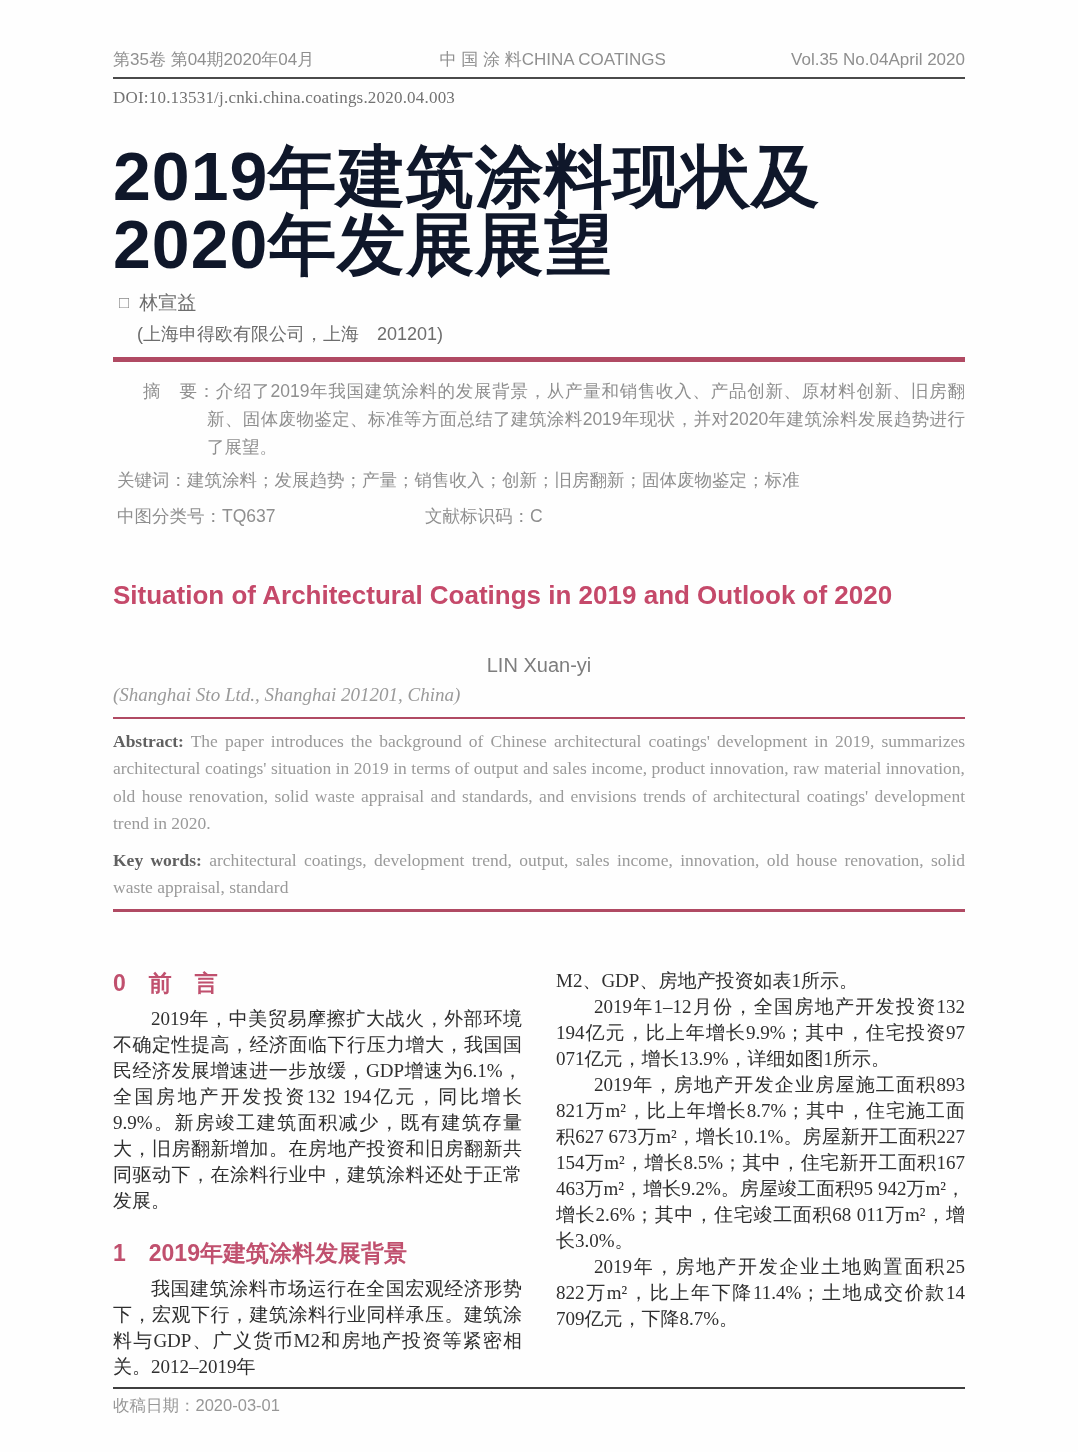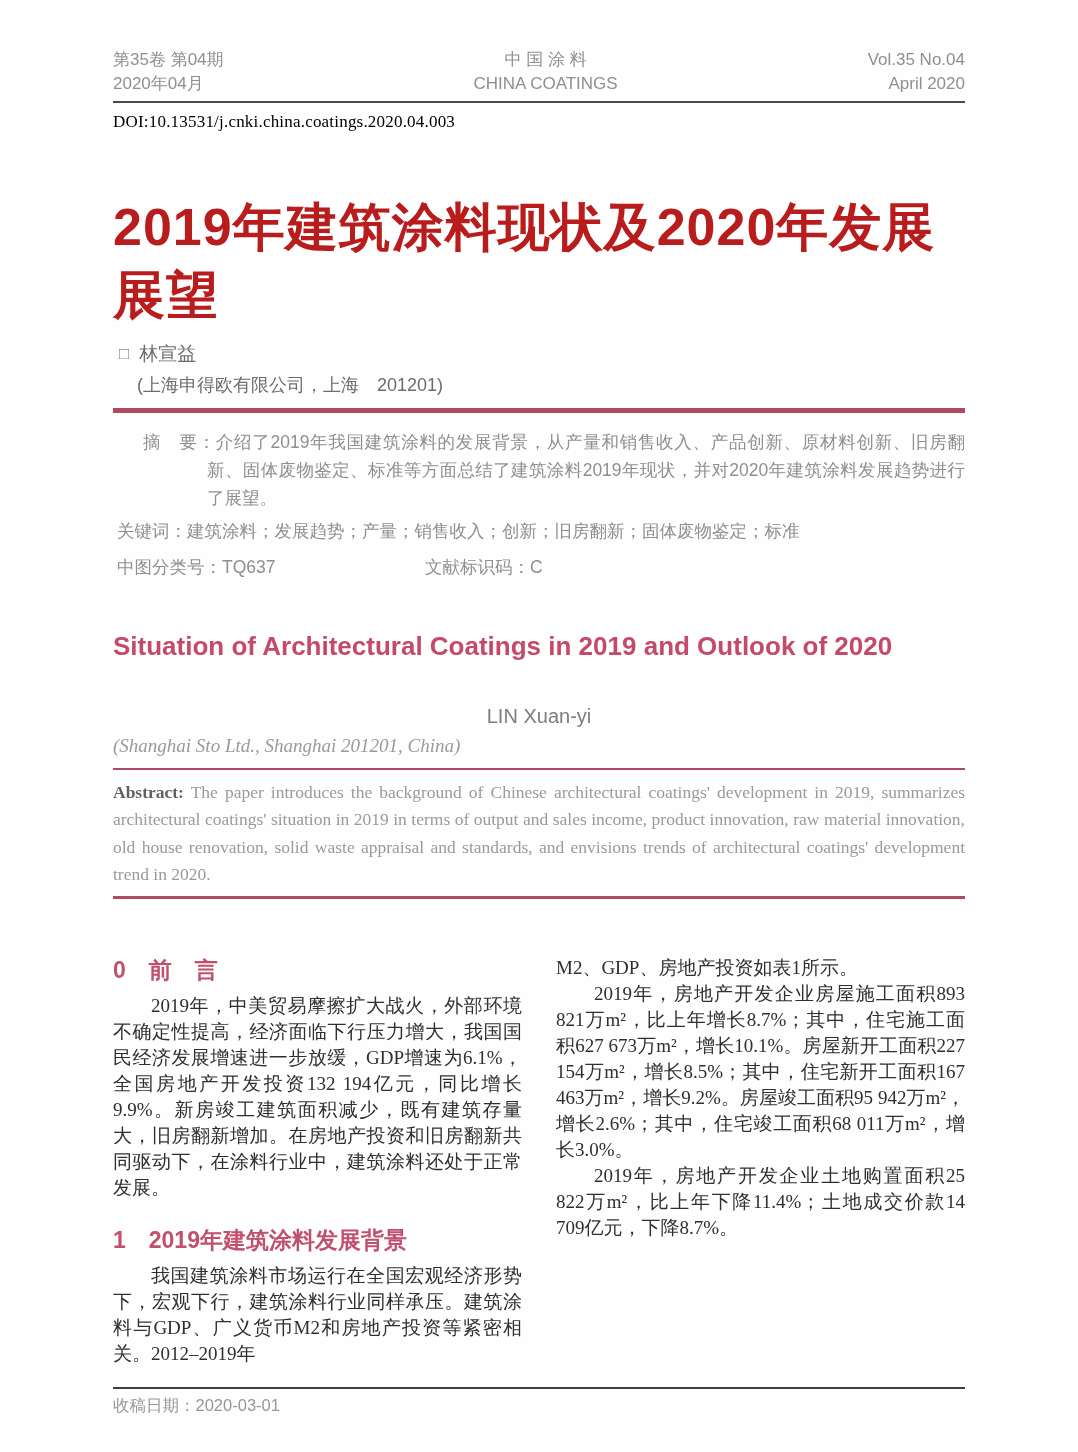--- a/index.html
+++ b/index.html
@@ -15,31 +15,31 @@
     font-family:"Liberation Serif","DejaVu Serif",serif;
     color:#3a3a3a;
   }
   
   .jheader{
     display:flex;justify-content:space-between;align-items:flex-end;
     font-family:"Liberation Sans","DejaVu Sans",sans-serif;
     font-size:17px;line-height:24px;color:#8f8f8f;
     border-bottom:2px solid #4a4a4a;padding-bottom:5px;
   }
-  .jheader .col{display:flex;flex-direction:column;}
+  .jheader .col{display:flex;flex-direction:row;}
   .jheader .col.center{text-align:center;}
   .jheader .col.right{text-align:right;}
-  .doi{font-size:17px;color:#000000;margin-top:9px;letter-spacing:.2px;}
+  .doi{font-size:17px;color:#737373;margin-top:9px;letter-spacing:.2px;}
   
   .title-zh{
-    margin:61px 0 0 0;
+    margin:34px 0 0 0;
     font-family:"Liberation Sans","DejaVu Sans",sans-serif;
     font-weight:bold;
-    font-size:52px;line-height:68px;
-    color:#b91c1c;letter-spacing:1px;
+    font-size:68px;line-height:68px;
+    color:#0f172a;letter-spacing:1px;
   }
   .author-row{margin-top:12px;font-family:"Liberation Sans","DejaVu Sans",sans-serif;
     font-size:19px;color:#6d6d6d;display:flex;align-items:center;gap:10px;padding-left:6px;}
   .author-marker{font-size:17px;color:#8a8a8a;}
   .affil-zh{margin-top:6px;font-family:"Liberation Sans","DejaVu Sans",sans-serif;
     font-size:18px;color:#6d6d6d;padding-left:24px;}
   .rule-thick{height:5px;background:#b04a63;margin-top:11px;}
   
   .abs-zh-block{margin-top:15px;font-family:"Liberation Sans","DejaVu Sans",sans-serif;
     color:#8f8f8f;font-size:17.5px;line-height:28px;}
@@ -116,31 +116,33 @@
       <span><span>文献标识码：</span><span>C</span></span>
     </div>
   </div>
 
   <h2 class="title-en">Situation of Architectural Coatings in 2019 and Outlook of 2020</h2>
   <div class="author-en">LIN Xuan-yi</div>
   <div class="affil-en">(Shanghai Sto Ltd., Shanghai 201201, China)</div>
   <div class="rule-thin"></div>
 
   <p class="abs-en"><span class="lbl">Abstract:</span><span> The paper introduces the background of Chinese architectural coatings' development in 2019, summarizes architectural coatings' situation in 2019 in terms of output and sales income, product innovation, raw material innovation, old house renovation, solid waste appraisal and standards, and envisions trends of architectural coatings' development trend in 2020.</span></p>
+  <p class="abs-en"><span class="lbl">Key words:</span><span> architectural coatings, development trend, output, sales income, innovation, old house renovation, solid waste appraisal, standard</span></p>
   <div class="rule-thin2"></div>
 
   <div class="body-cols">
     <div class="col-body">
       <h3 class="sec-h">0　前　言</h3>
       <p class="ind">2019年，中美贸易摩擦扩大战火，外部环境不确定性提高，经济面临下行压力增大，我国国民经济发展增速进一步放缓，GDP增速为6.1%，全国房地产开发投资132 194亿元，同比增长9.9%。新房竣工建筑面积减少，既有建筑存量大，旧房翻新增加。在房地产投资和旧房翻新共同驱动下，在涂料行业中，建筑涂料还处于正常发展。</p>
       <h3 class="sec-h second">1　2019年建筑涂料发展背景</h3>
       <p class="ind">我国建筑涂料市场运行在全国宏观经济形势下，宏观下行，建筑涂料行业同样承压。建筑涂料与GDP、广义货币M2和房地产投资等紧密相关。2012–2019年</p>
     </div>
     <div class="col-body">
       <p>M2、GDP、房地产投资如表1所示。</p>
+      <p class="ind">2019年1–12月份，全国房地产开发投资132 194亿元，比上年增长9.9%；其中，住宅投资97 071亿元，增长13.9%，详细如图1所示。</p>
       <p class="ind">2019年，房地产开发企业房屋施工面积893 821万m²，比上年增长8.7%；其中，住宅施工面积627 673万m²，增长10.1%。房屋新开工面积227 154万m²，增长8.5%；其中，住宅新开工面积167 463万m²，增长9.2%。房屋竣工面积95 942万m²，增长2.6%；其中，住宅竣工面积68 011万m²，增长3.0%。</p>
       <p class="ind">2019年，房地产开发企业土地购置面积25 822万m²，比上年下降11.4%；土地成交价款14 709亿元，下降8.7%。</p>
     </div>
   </div>
 
   <div class="bottom">
     <div class="foot-sep"></div>
     <div class="footnotes">
       <div><span>收稿日期：</span><span>2020-03-01</span></div>
 

